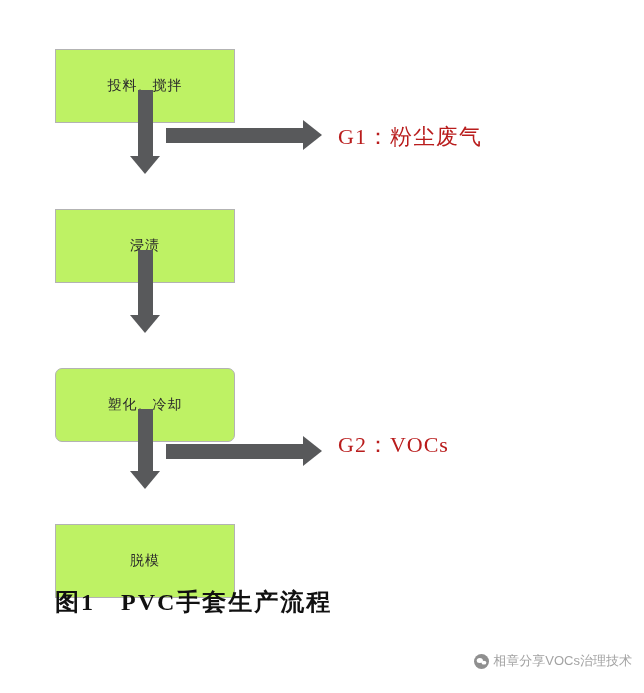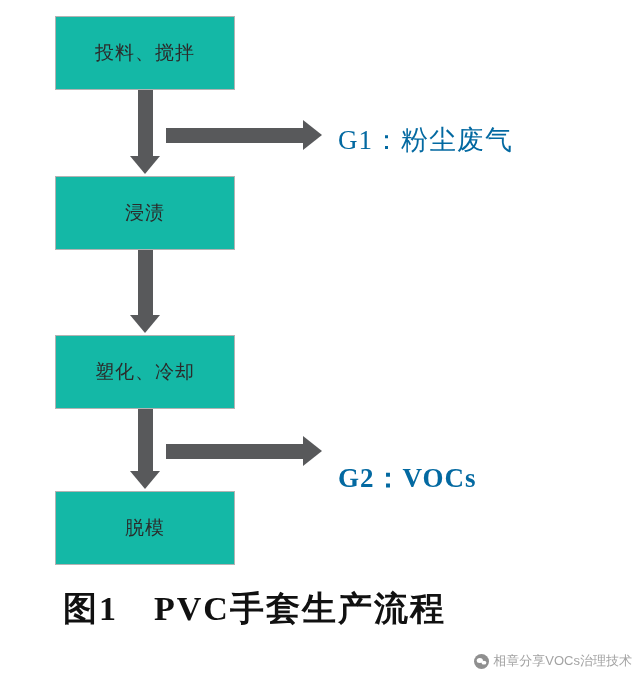--- a/index.html
+++ b/index.html
@@ -14,31 +14,32 @@
     overflow: hidden;
   }
 
   
   .flow-box {
     position: absolute;
     left: 55px;
     width: 180px;
     height: 74px;
     border: 1px solid #b3b3b3;
-    background: #14b8a6;
+    background: #bef264;
     display: flex;
     align-items: center;
     justify-content: center;
-    font-size: 19px;
+    font-size: 14px;
     color: #2b2b2b;
     letter-spacing: 1px;
+    margin-top: 33px;
   }
   .box-1 { top: 16px; }
   .box-2 { top: 176px; align-items: center; }
-  .box-3 { top: 335px; }
+  .box-3 { top: 335px; border-radius: 7px; }
   .box-4 { top: 491px; }
 
   
   .v-arrow {
     position: absolute;
     left: 130px;
     width: 30px;
     display: flex;
     flex-direction: column;
     align-items: center;
@@ -78,39 +79,38 @@
     border-bottom: 15px solid transparent;
     border-left: 19px solid #58595b;
   }
   .h1 { top: 120px; }
   .h2 { top: 436px; }
 
   
   .branch-label {
     position: absolute;
     left: 338px;
-    font-size: 27px;
-    color: #0369a1;
+    font-size: 22px;
+    color: #b91c1c;
     letter-spacing: 1px;
     white-space: nowrap;
   }
   .bl1 { top: 122px; }
-  .bl2 { top: 460px; font-weight: bold; }
+  .bl2 { top: 430px; }
 
   
   .caption {
     position: absolute;
     left: 55px;
     top: 586px;
-    font-size: 34px;
+    font-size: 24px;
     font-weight: bold;
     color: #111111;
     letter-spacing: 2px;
     white-space: nowrap;
-    margin-left: 8px;
   }
 
   
   .watermark {
     position: absolute;
     right: 12px;
     top: 652px;
     display: flex;
     align-items: center;
     gap: 4px;

